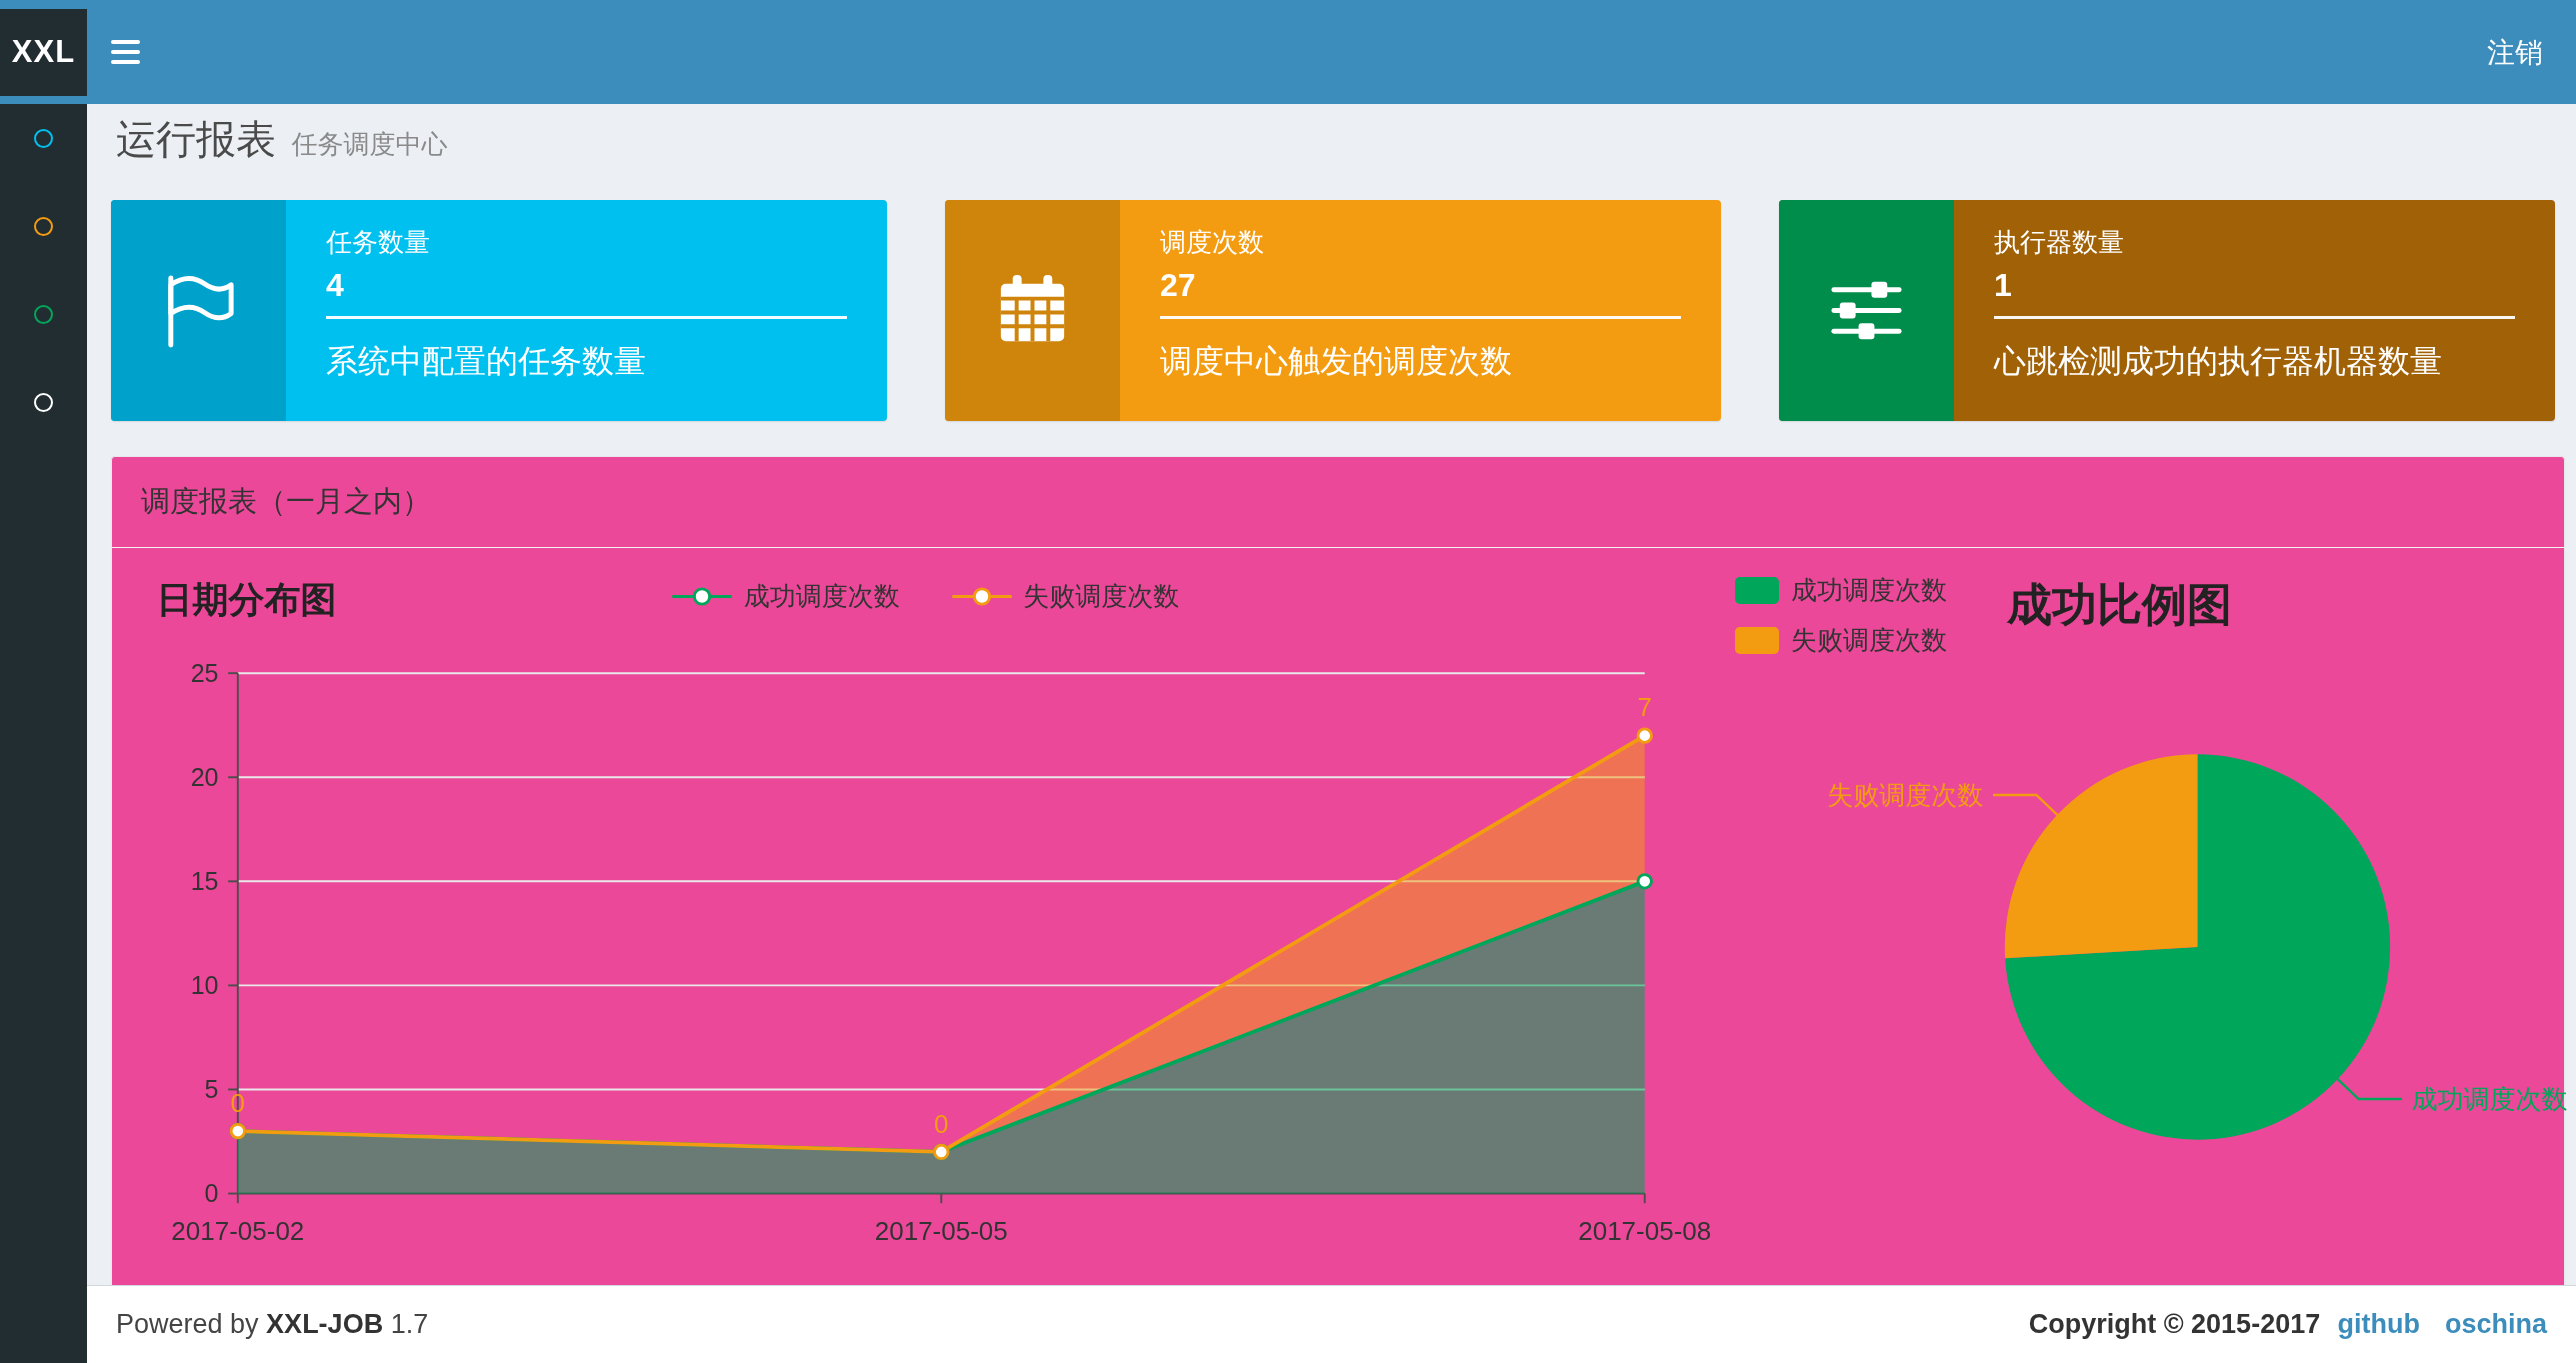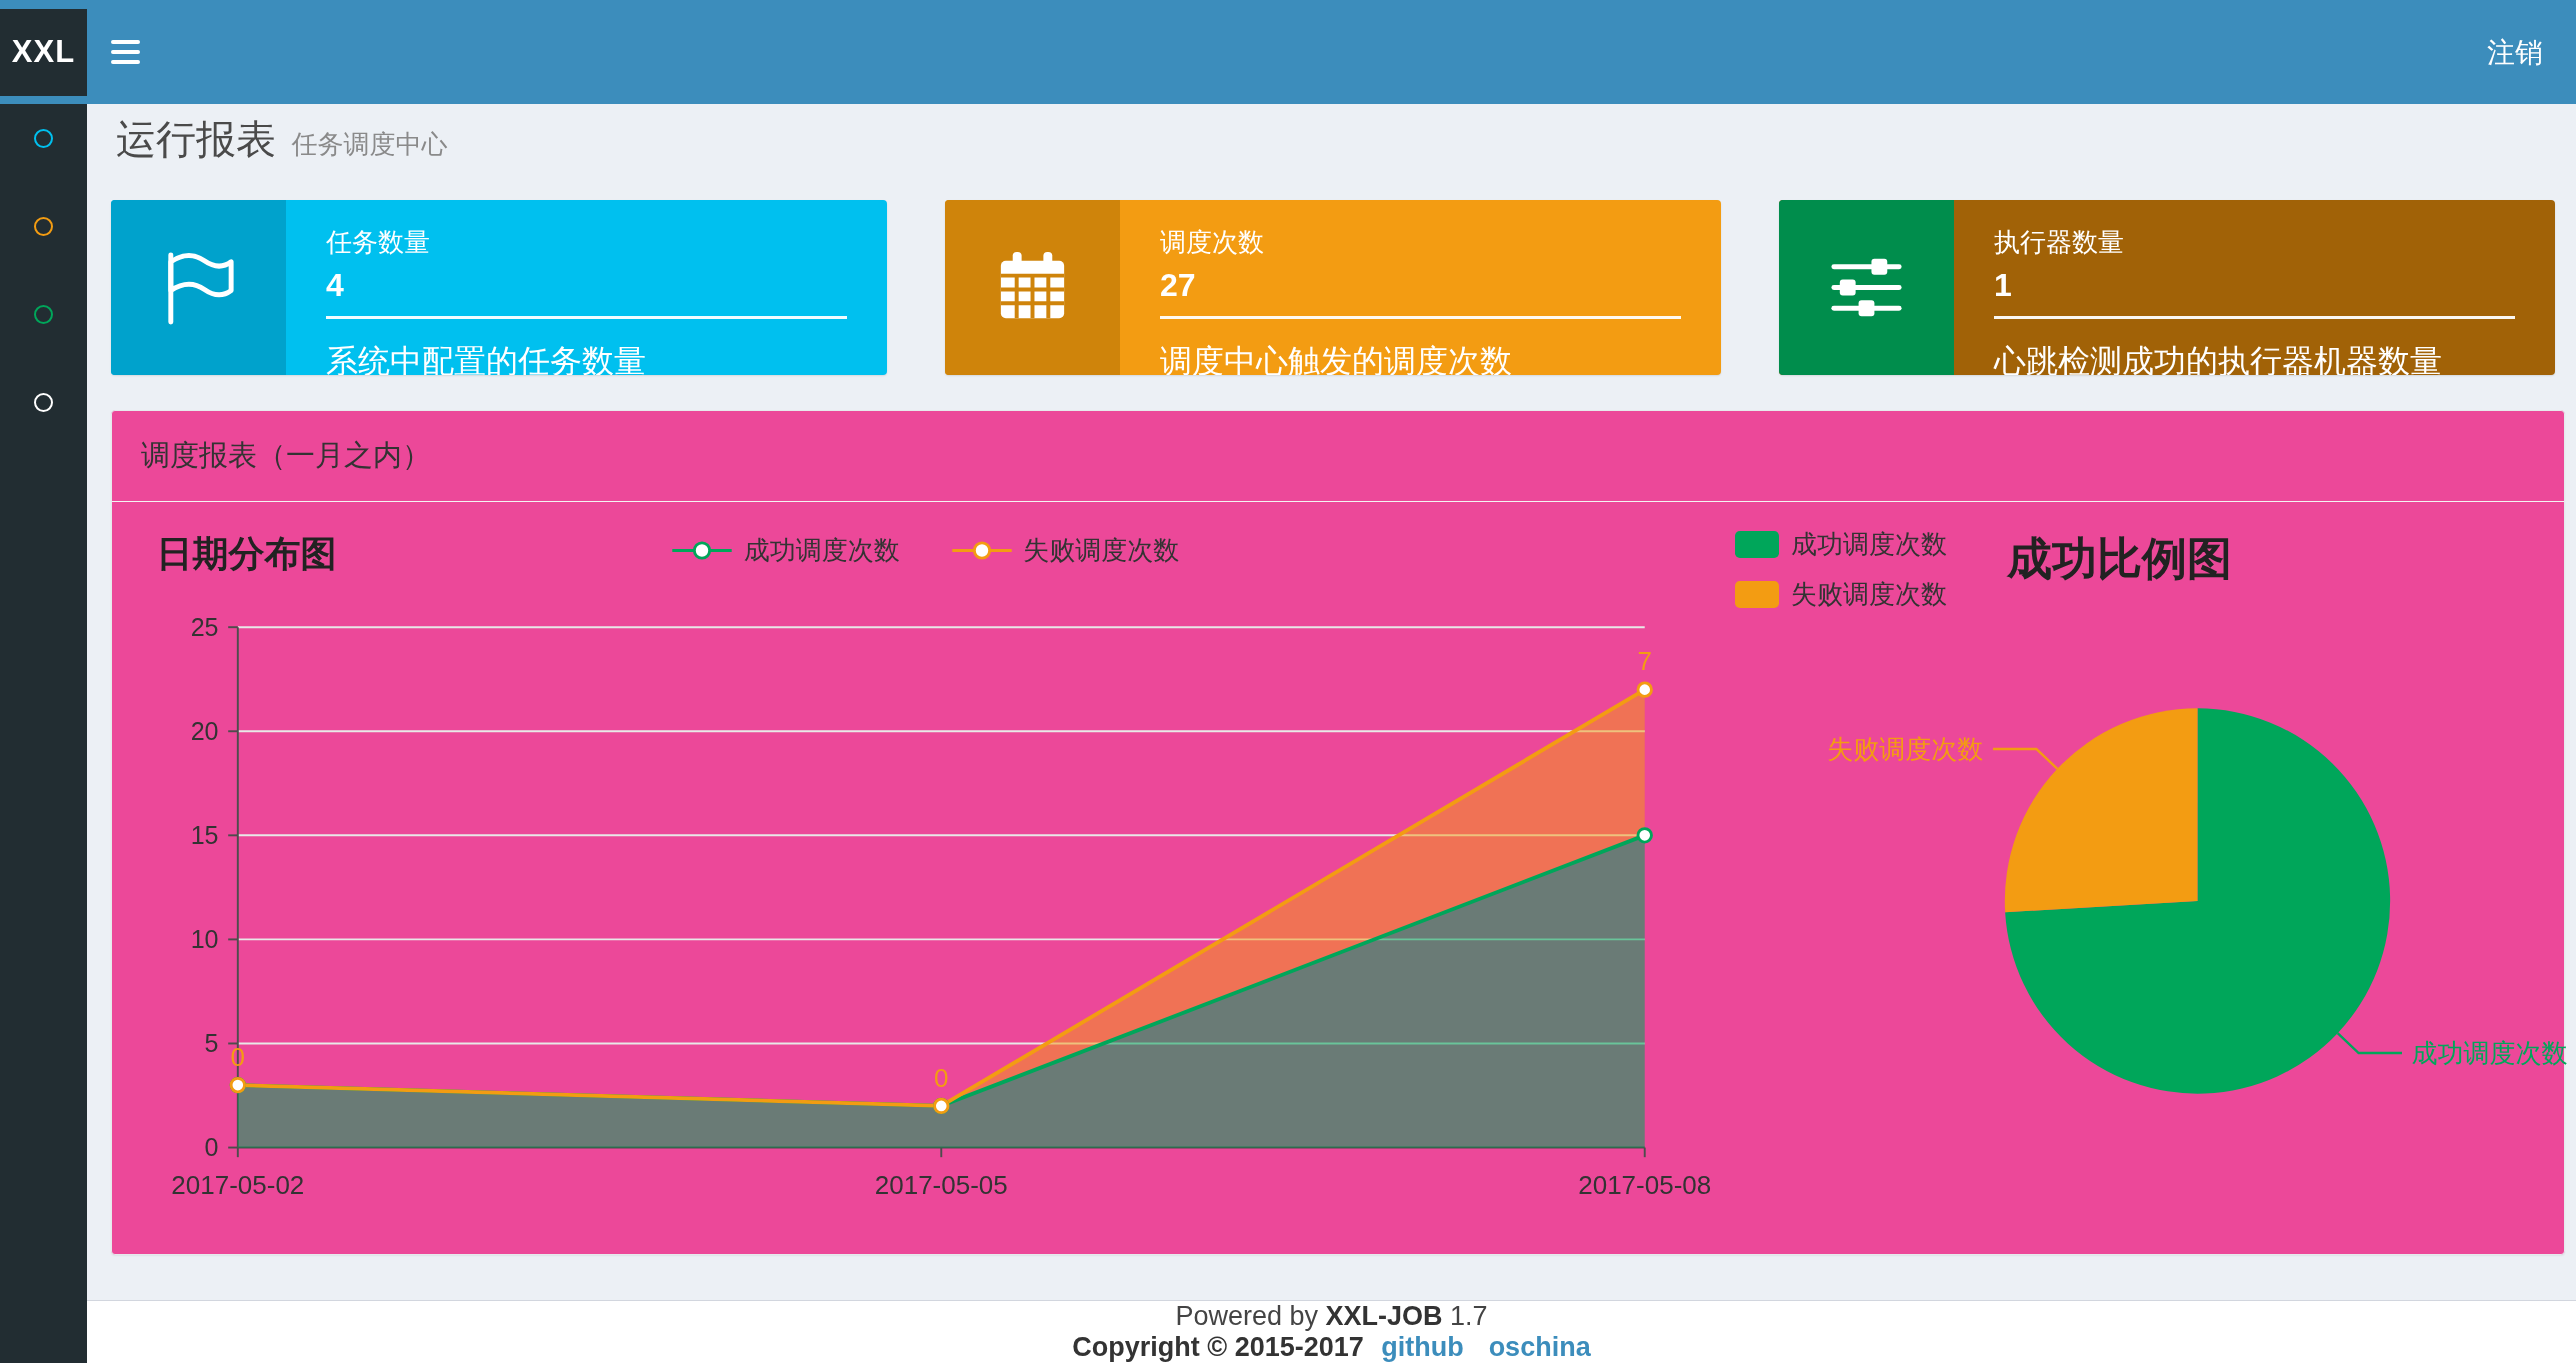--- a/index.html
+++ b/index.html
@@ -19,21 +19,21 @@
   .dot { width:19px; height:19px; border:2.9px solid #fff; border-radius:50%; }
 
   
   .content { position:absolute; top:87px; left:87px; right:0; bottom:73px; background:#ecf0f5; overflow:hidden; }
   .content-header { padding:25px 29px 17.4px 29px; display:flex; align-items:baseline; gap:15.4px;text-align:right; }
   .content-header h1 { font-size:40px; font-weight:500; color:#4a4a4a; }
   .content-header .sub { font-size:26px; color:#8a8a8a; }
 
   
   .info-row { display:flex; gap:58px; margin:15.4px 21px 0 24px; }
-  .info-box { flex:1; height:175px; display:flex; border-radius:3.9px; overflow:hidden; box-shadow:0 1px 1.9px rgba(0,0,0,0.1); color:#fff; }
+  .info-box { flex:1; height:221px; display:flex; border-radius:3.9px; overflow:hidden; box-shadow:0 1px 1.9px rgba(0,0,0,0.1); color:#fff; }
   .info-icon { width:175px; display:flex; align-items:center; justify-content:center; flex-shrink:0; }
   .info-icon svg { width:89px; height:89px; }
   .info-content { flex:1; padding:19px 40px 0 40px; }
   .info-label { font-size:26px; margin-top:5.8px; }
   .info-value { font-size:32px; font-weight:bold; margin:7.7px 0 11.6px 0; }
   .info-line { height:2.9px; background:rgba(255,255,255,0.95); margin-bottom:21px; }
   .info-desc { font-size:32px; }
 
   
   .panel { margin:35px 11px 0 24px; background:#ec4899; border:1px solid #e6e9ec; border-radius:3.9px; box-shadow:0 1px 1.9px rgba(0,0,0,0.06); }
@@ -48,21 +48,21 @@
   svg.chart { overflow:visible; display:block; }
 
   .pie-chart-box { flex:1; position:relative; padding-left:27px; }
   .pie-header { display:flex; align-items:flex-start; margin-top:3.9px; }
   .pie-legend { display:flex; flex-direction:column; gap:15.4px; }
   .pie-legend .legend-item { gap:11.6px; }
   .swatch { width:44px; height:27px; border-radius:4.8px; display:inline-block; }
   .pie-title { font-size:45px; font-weight:bold; color:#222; margin-left:60px; margin-top:1.9px; }
 
   
-  .footer { position:absolute; left:87px; right:0; bottom:0; height:63px; background:#fff; border-top:1px solid #d2d6de; display:flex; align-items:center; justify-content:space-between; padding:0 29px; font-size:27px; color:#444;flex-direction:column; }
+  .footer { position:absolute; left:87px; right:0; bottom:0; height:78px; background:#fff; border-top:1px solid #d2d6de; display:flex; align-items:center; justify-content:space-between; padding:0 29px; font-size:27px; color:#444; }
   .footer b { color:#333; }
   .footer .links a { color:#3c8dbc; font-weight:bold; text-decoration:none; margin-left:17.4px; cursor:pointer; }
   .footer .right { display:flex; align-items:center; }
 </style>
 </head>
 <body>
 
 <div class="navbar" style="background-color: rgb(60, 141, 188);">
   <div class="logo" style="background-color: rgb(34, 45, 50);">XXL</div>
   <div class="hamburger">

